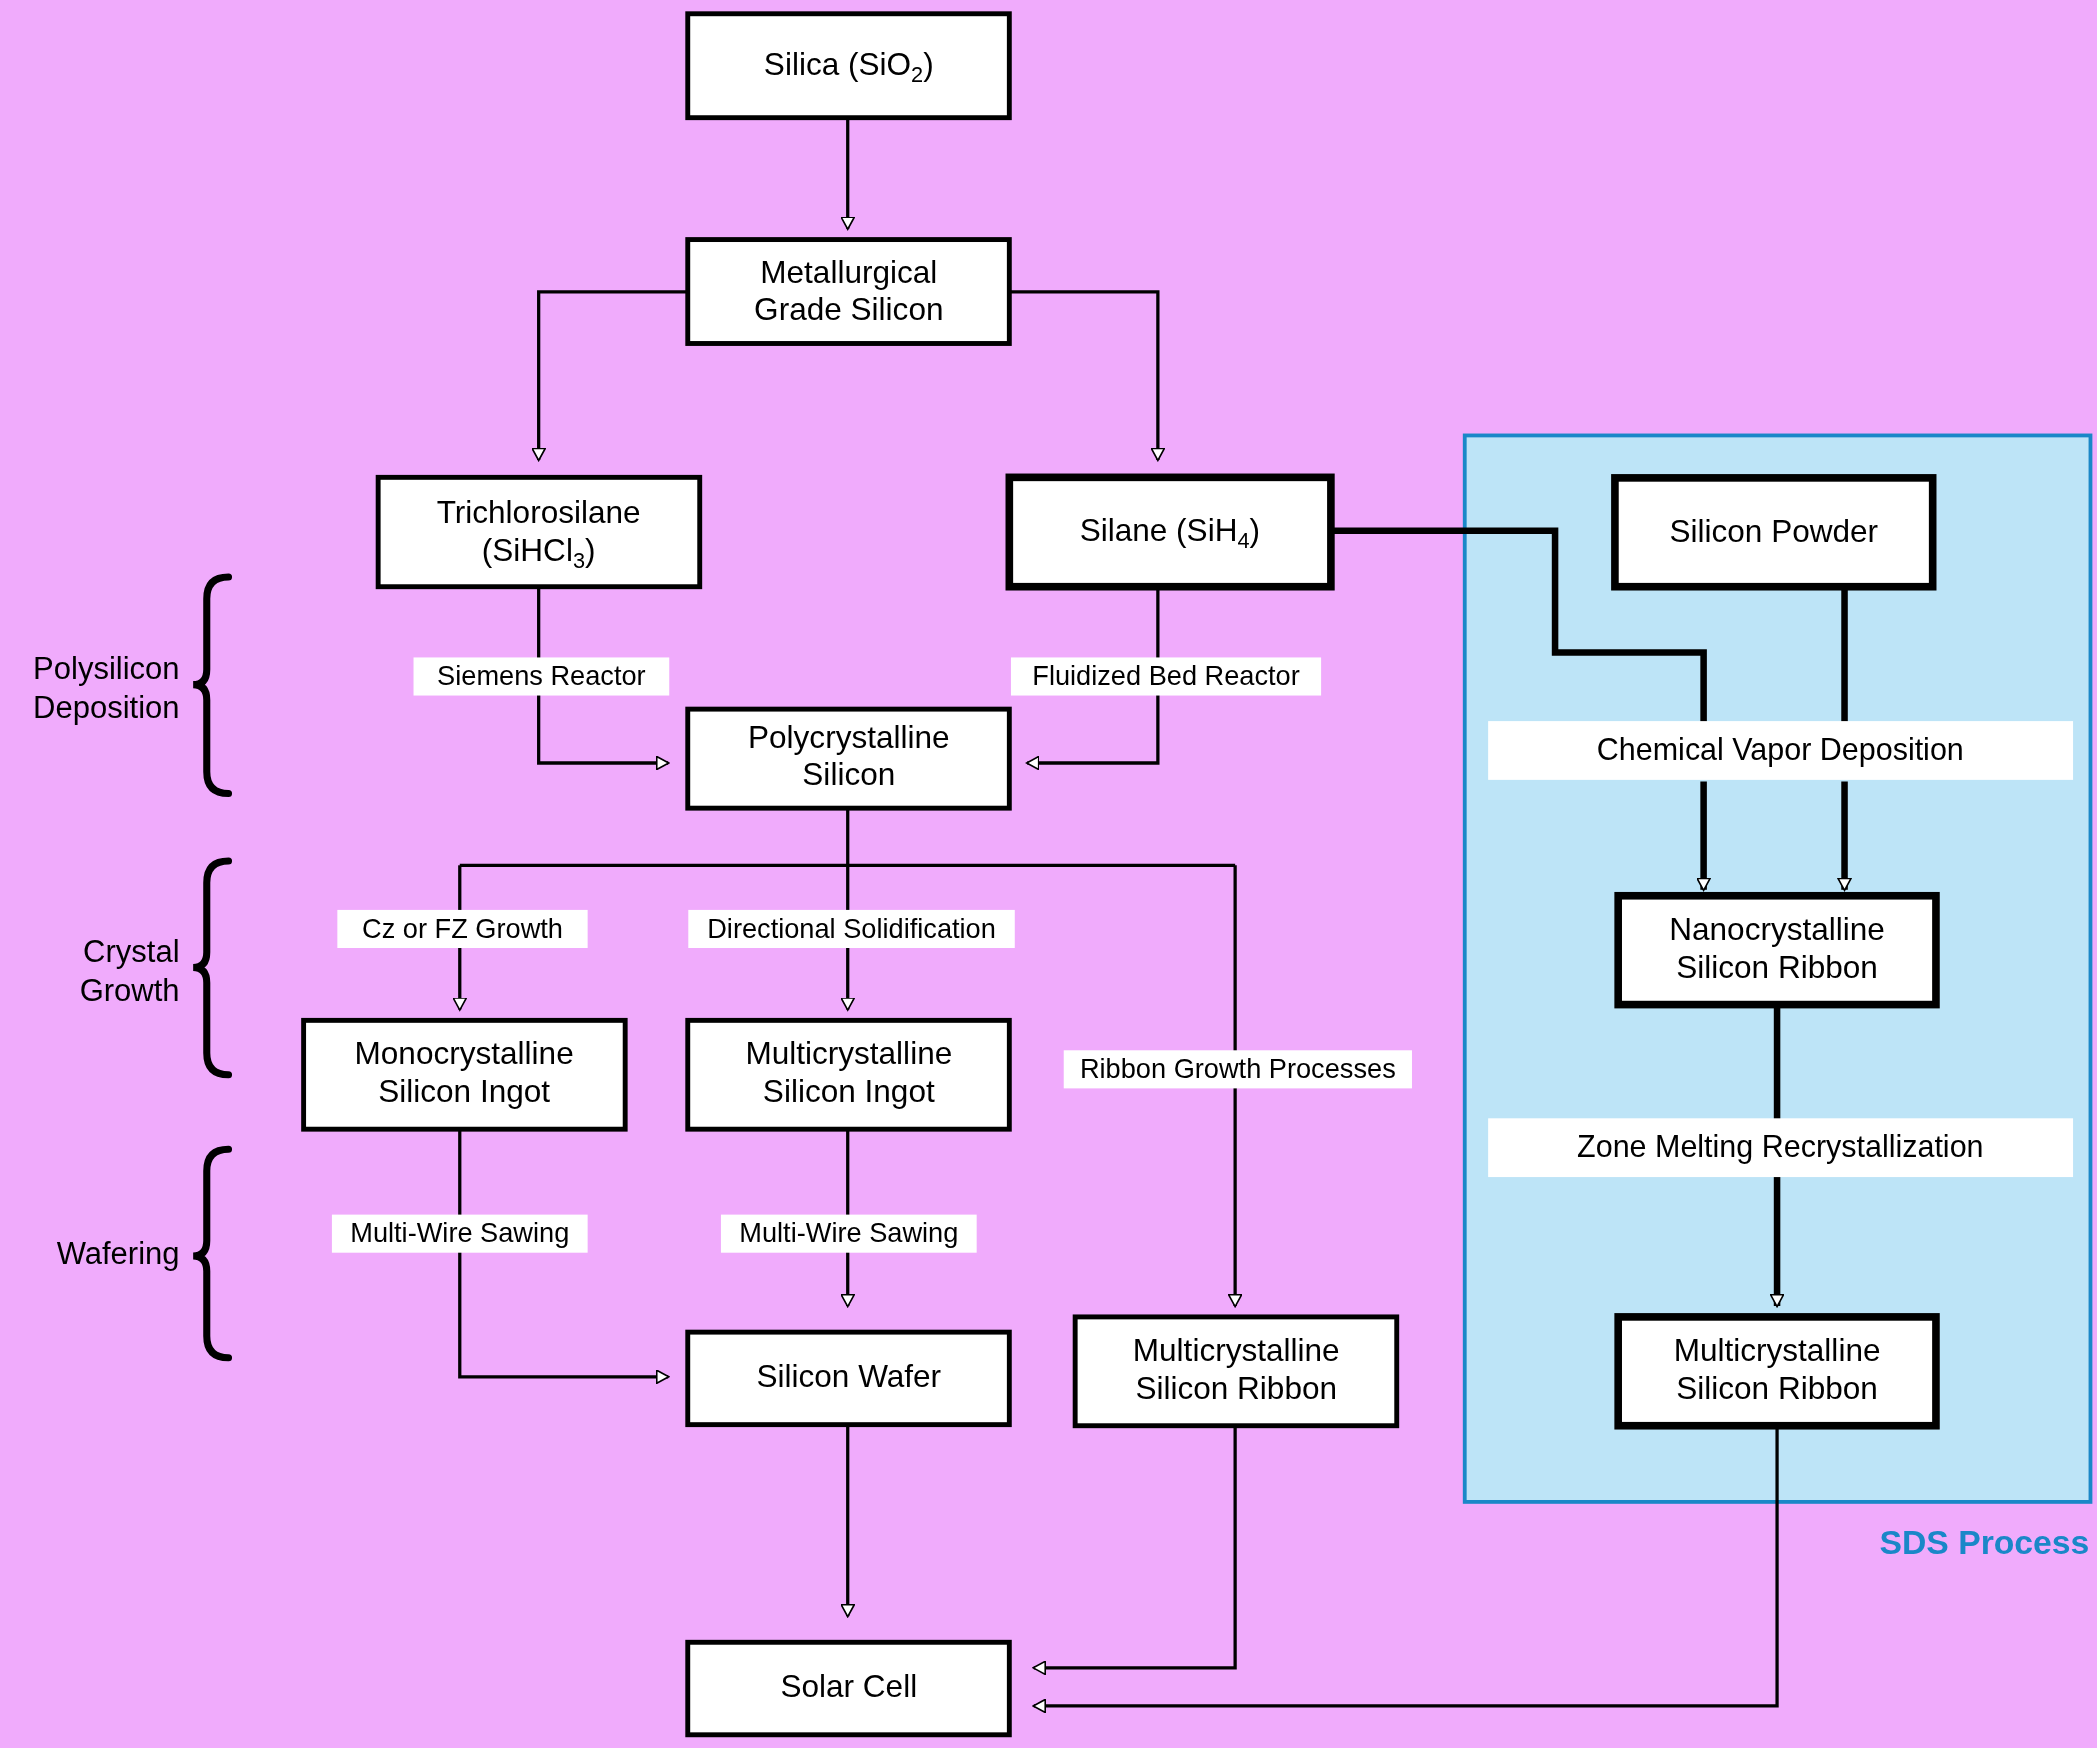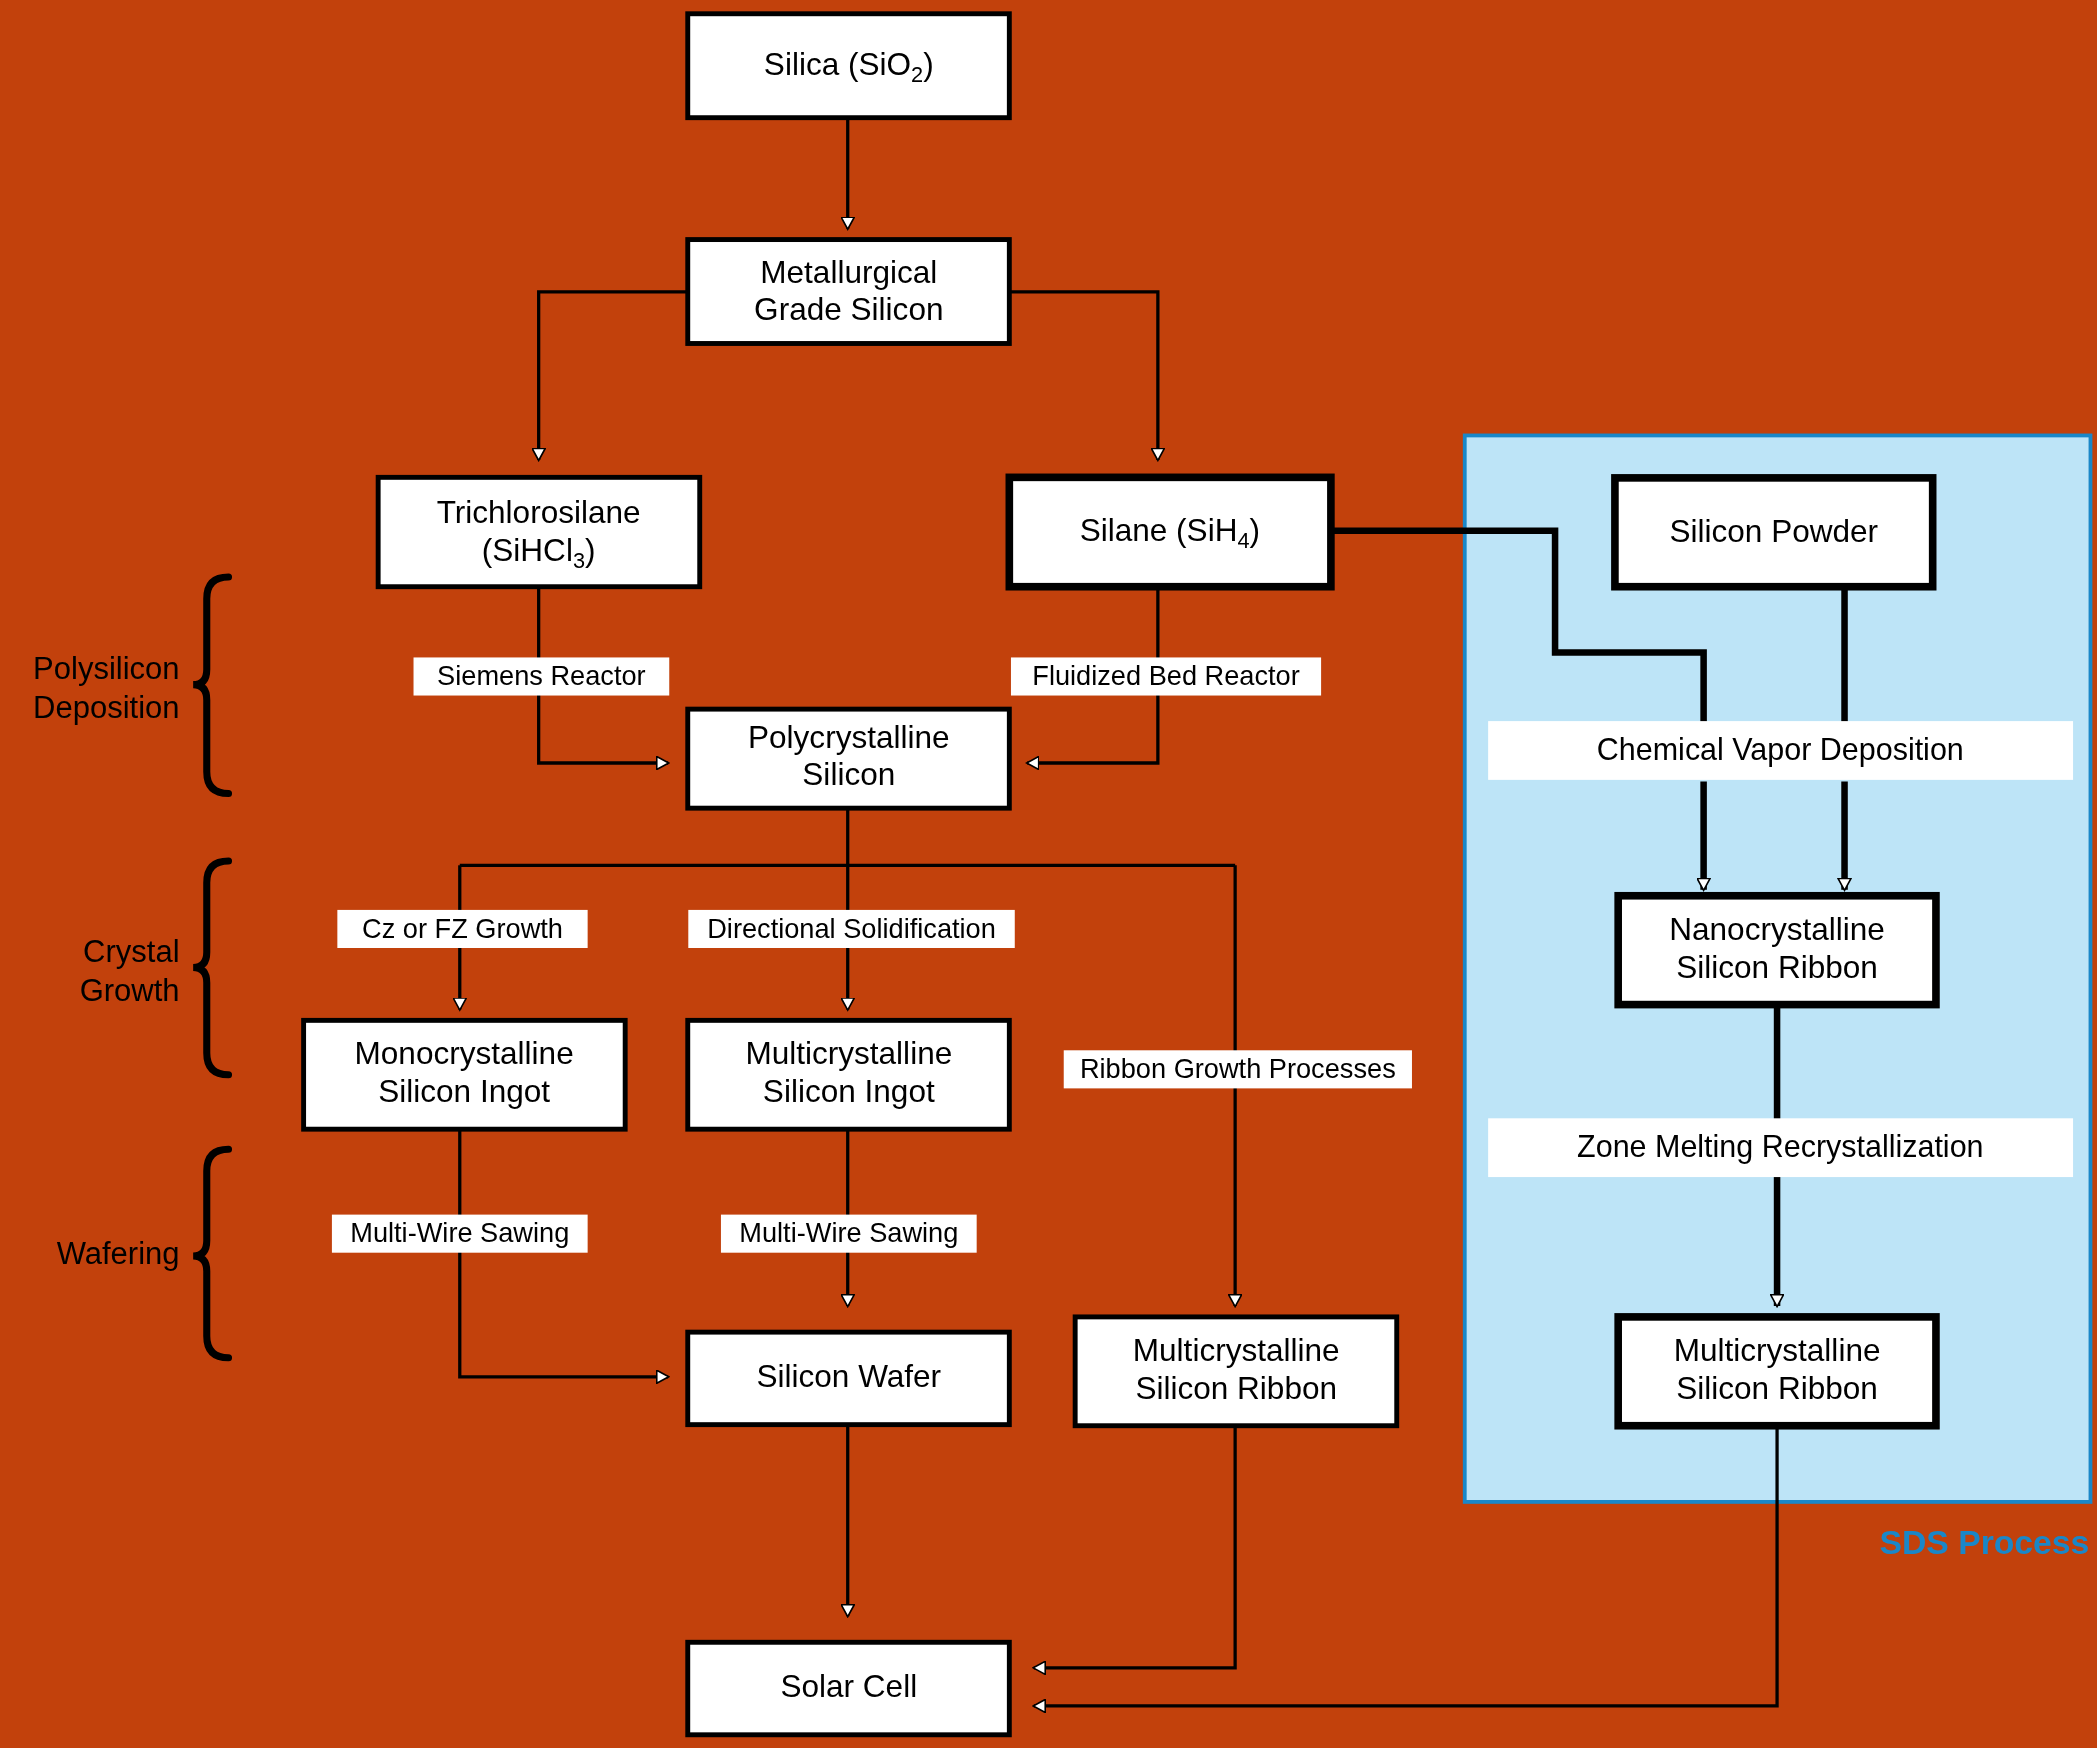--- a/index.html
+++ b/index.html
@@ -7,21 +7,21 @@
     padding: 0;
     background: #ffffff;
   }
   body {
     font-family: "Liberation Sans", sans-serif;
   }
   #canvas {
     position: relative;
     width: 2097px;
     height: 1748px;
-    background: #c2410c;
+    background: #f0abfc;
     overflow: hidden;
   }
   svg.layer {
     position: absolute;
     top: 0;
     left: 0;
     width: 2097px;
     height: 1748px;
   }
   .node-text {

